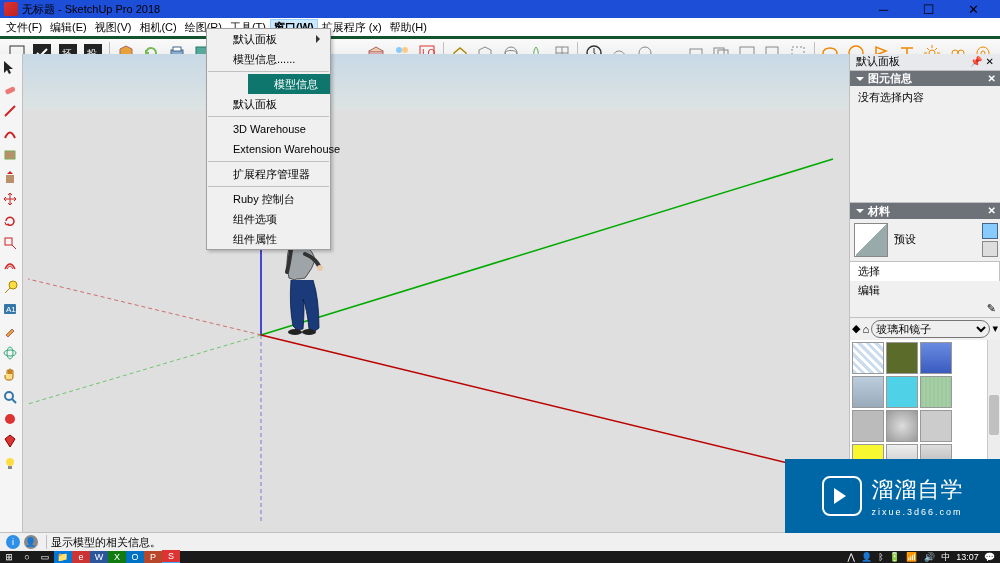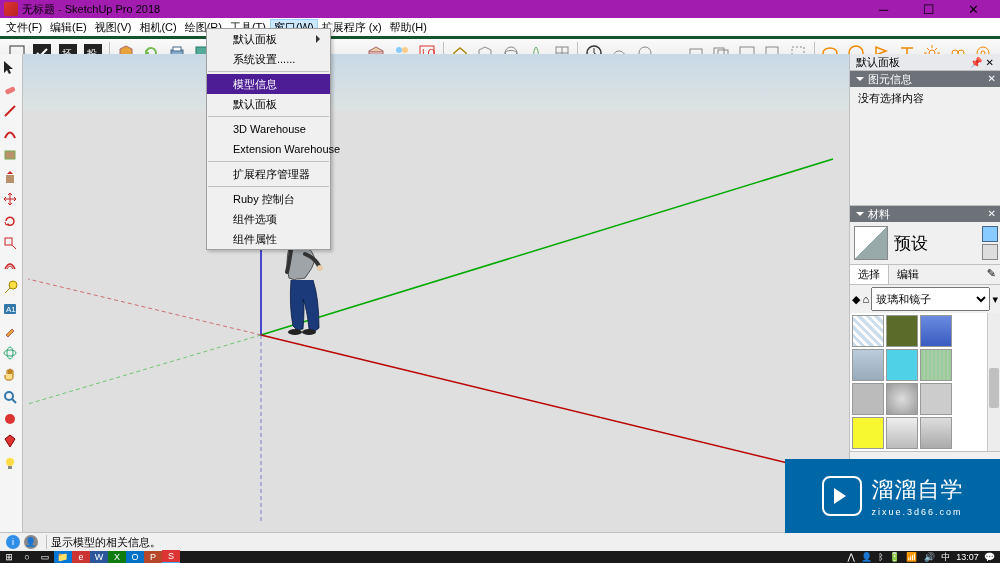--- a/index.html
+++ b/index.html
@@ -1,45 +1,45 @@
 <!DOCTYPE html>
 <html><head>
 <meta charset="utf-8">
 <style>
   html,body{margin:0;padding:0;width:1000px;height:563px;font-family:"Microsoft YaHei","SimSun",Arial,sans-serif;font-size:11px;background:#fff;overflow:hidden;}
-  .title-bar{height:18px;background:#a21caf;display:flex;align-items:center;padding:0 4px;}
+  .title-bar{height:18px;background:#1d4ed8;display:flex;align-items:center;padding:0 4px;}
   .title-bar .app-icon{display:inline-block;width:14px;height:14px;background:linear-gradient(135deg,#d33,#b22);margin-right:4px;border-radius:2px;}
   .title-bar .title{flex:1;font-size:11px;color:#000;}
   .title-bar .win-ctl{width:45px;height:18px;display:flex;align-items:center;justify-content:center;font-size:13px;color:#000;}
   .menu-bar{height:18px;background:#fff;display:flex;align-items:center;padding:0 2px;border-bottom:3px solid #14532d;}
   .menu-bar .m{padding:1px 4px;font-size:11px;color:#000;cursor:default;}
-  .menu-bar .m.open{background:#cce8ff;border:1px solid #99d1ff;padding:0 3px;}
+  .menu-bar .m.open{background:#cce8ff;border:1px solid #99d1ff;padding:0 3px;font-weight:bold;}
   .dropdown{position:absolute;top:28px;left:206px;width:123px;background:#f0f0f0;border:1px solid #a0a0a0;box-shadow:2px 2px 3px rgba(0,0,0,0.2);z-index:50;}
   .dd-item{height:20px;line-height:20px;padding:0 18px 0 26px;font-size:11px;white-space:nowrap;position:relative;}
-  .dd-item.hover{background:#4c1d95;color:#fff;}
+  .dd-item.hover{background:#0f766e;color:#fff;margin-left:41px;}
   .dd-sep{height:1px;background:#c0c0c0;margin:2px 1px;}
   .dd-arrow{position:absolute;right:6px;top:6px;border:4px solid transparent;border-left-color:#333;}
   .toolbar{height:28px;background:linear-gradient(#fafafa,#e9e9e9);border-bottom:1px solid #c0c0c0;display:flex;align-items:center;padding:0 4px;}
   .toolbar .tb{width:24px;height:24px;margin:0 1px;display:flex;align-items:center;justify-content:center;border:1px solid transparent;border-radius:2px;}
   .toolbar .tb svg{width:18px;height:18px;}
   .toolbar .sep{width:1px;height:22px;background:#c0c0c0;margin:0 3px;}
   .main{position:absolute;top:54px;left:0;right:0;bottom:30px;display:flex;}
   .left-tools{width:22px;background:#f5f5f5;border-right:1px solid #c0c0c0;display:flex;flex-direction:column;align-items:center;padding-top:2px;}
   .left-tools .lt{width:18px;height:18px;margin:2px 0;display:flex;align-items:center;justify-content:flex-start;}
   .viewport{flex:1;position:relative;overflow:hidden;background:#dedfde;}
   .sky{position:absolute;top:0;left:0;right:0;height:56px;background:linear-gradient(#c8d9e6,#dde3e2);}
   .panels{width:150px;background:#f0f0f0;border-left:1px solid #c0c0c0;display:flex;flex-direction:column;font-size:11px;}
-  .panel-head{background:#6d7178;color:#fff;height:16px;padding:0 6px;display:flex;align-items:center;position:relative;}
+  .panel-head{background:#6d7178;color:#fff;height:16px;padding:0 6px;display:flex;align-items:center;position:relative;font-weight:bold;}
   .panel-head::before{content:"";display:inline-block;border:4px solid transparent;border-top-color:#fff;margin-right:4px;margin-top:4px;}
   .panel-head .pin{position:absolute;right:4px;top:2px;color:#fff;font-size:10px;}
   .panel-body{background:#f0f0f0;border-bottom:1px solid #c0c0c0;}
   .mat-top{display:flex;align-items:center;padding:2px;}
   .mat-preview{width:32px;height:32px;background:linear-gradient(135deg,#fff 0 50%,#9aa 50% 100%);border:1px solid #888;margin:2px;}
   .mat-cat{display:flex;align-items:center;padding:2px;gap:2px;}
-  .mat-cat select{flex:1;font-size:11px;height:24px;}
+  .mat-cat select{flex:1;font-size:11px;height:18px;border-radius:9px;}
   .mat-grid{display:flex;flex-wrap:wrap;padding:2px;gap:2px;background:#fff;}
   .mat-sw{width:30px;height:30px;border:1px solid #999;}
   .status{position:absolute;bottom:12px;left:0;right:0;height:18px;background:#f0f0f0;border-top:1px solid #c0c0c0;display:flex;align-items:center;padding:0 6px;font-size:11px;}
   .status .s-icon{width:14px;height:14px;margin-right:4px;border-radius:50%;background:#2f8fe8;display:flex;align-items:center;justify-content:center;color:#fff;font-size:9px;}
   .taskbar{position:absolute;bottom:0;left:0;right:0;height:12px;background:#1a1a1a;display:flex;align-items:center;color:#fff;font-size:9px;}
   .taskbar .tk{width:18px;height:12px;display:flex;align-items:center;justify-content:center;}
   .taskbar .right{margin-left:auto;display:flex;align-items:center;padding-right:4px;gap:6px;}
   .watermark{position:absolute;right:0;bottom:30px;width:215px;height:74px;background:#0067a6;color:#fff;display:flex;align-items:center;justify-content:center;font-size:22px;letter-spacing:1px;z-index:40;}
   .watermark .play{width:36px;height:36px;border:2px solid #fff;border-radius:8px;display:flex;align-items:center;justify-content:center;margin-right:10px;}
   .watermark .play::after{content:"";border:8px solid transparent;border-left:12px solid #fff;margin-left:4px;}
@@ -256,21 +256,21 @@
   <div class="tb">
       <svg viewBox="0 0 18 18">
         <circle cx="9" cy="9" r="6" fill="none" stroke="#e80"></circle>
         <circle cx="9" cy="9" r="2" fill="none" stroke="#e80"></circle>
       </svg>
     </div>
 </div>
 
 <div class="dropdown">
   <div class="dd-item"><span>默认面板</span><span class="dd-arrow"></span></div>
-  <div class="dd-item">系统设置......</div>
+  <div class="dd-item">模型信息......</div>
   <div class="dd-sep"></div>
   <div class="dd-item hover">模型信息</div>
   <div class="dd-item">默认面板</div>
   <div class="dd-sep"></div>
   <div class="dd-item">3D Warehouse</div>
   <div class="dd-item">Extension Warehouse</div>
   <div class="dd-sep"></div>
   <div class="dd-item">扩展程序管理器</div>
   <div class="dd-sep"></div>
   <div class="dd-item">Ruby 控制台</div>
@@ -423,27 +423,27 @@
     <div class="panel-body" style="height:110px;padding:4px 8px;">
       <span>没有选择内容</span>
     </div>
     <div class="panel-head">
       <span>材料</span>
         <span class="pin">✕</span>
     </div>
     <div class="panel-body">
       <div class="mat-top">
         <div class="mat-preview"></div>
-        <div style="flex:1;padding:0 4px;font-size:17px;">预设</div>
+        <div style="flex:1;padding:0 4px;font-size:11px;">预设</div>
         <div style="display:flex;flex-direction:column;gap:2px;">
           <div style="width:14px;height:14px;background:#8cf;border:1px solid #468;"></div>
           <div style="width:14px;height:14px;background:#ddd;border:1px solid #888;"></div>
         </div>
       </div>
-      <div style="display:flex;border-top:1px solid #c0c0c0;border-bottom:1px solid #c0c0c0;">
+      <div style="display:flex;border-top:1px solid #c0c0c0;border-bottom:1px solid #c0c0c0;flex-direction:column;">
         <div style="padding:2px 8px;background:#fff;border-right:1px solid #c0c0c0;">选择</div>
         <div style="padding:2px 8px;">编辑</div>
         <div style="margin-left:auto;padding:2px 4px;">✎</div>
       </div>
       <div class="mat-cat">
         <span>◆</span>
         <span>⌂</span>
         <select><option>玻璃和镜子</option></select>
         <span>▾</span>
       </div>

